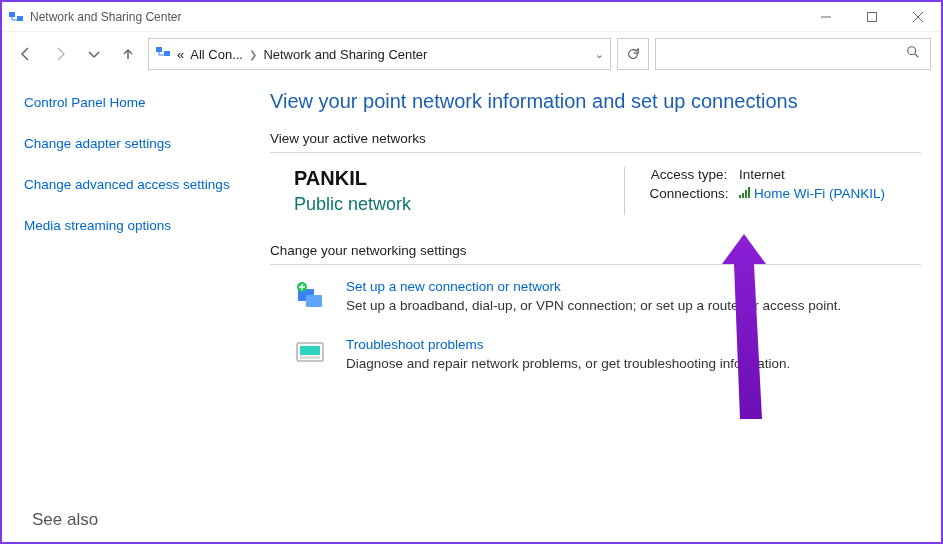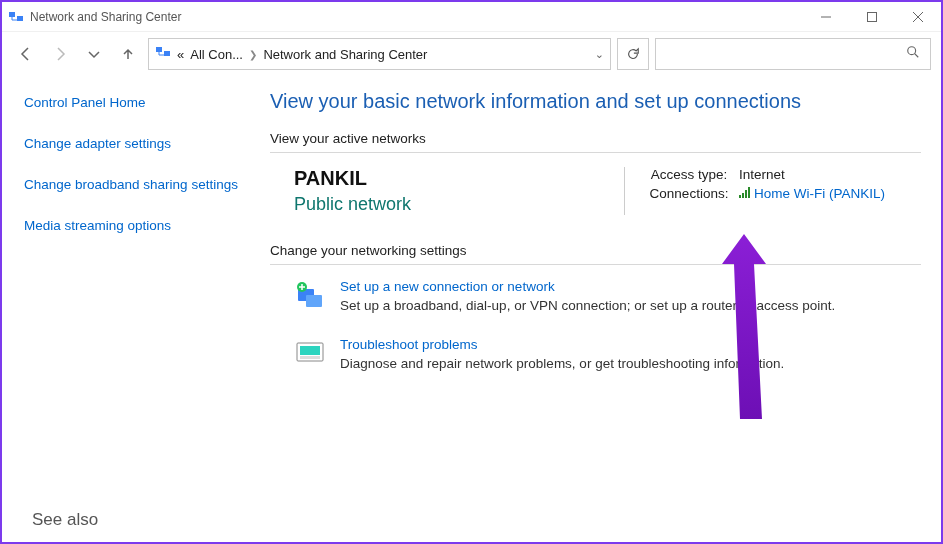--- a/index.html
+++ b/index.html
@@ -39,21 +39,21 @@
 .active-net .left { width: 330px; }
 .active-net .net-name { font-weight: 700; font-size: 20px; color: #111; margin-bottom: 4px; }
 .active-net .net-type { font-size: 18px; color: #0f766e; }
 .vline { border-left: 1px solid #ccc; margin-right: 14px; height: 48px; }
 .active-net .right { font-size: 13.5px; }
 .active-net .row { display: flex; margin-bottom: 4px; align-items: center; }
 .active-net .label { width: 100px; color: #222; text-align: center; }
 .active-net .val { color: #222; }
 .active-net .conn-link { color: #0066cc; display: flex; align-items: flex-start; gap: 4px; }
 
-.settings-item { display: flex; padding-left: 24px; margin-bottom: 24px; gap: 14px; }
+.settings-item { display: flex; padding-left: 24px; margin-bottom: 24px; gap: 20px; }
 .settings-item .icon { width: 32px; height: 32px; flex-shrink: 0; }
 .settings-item .linktitle { color: #0066cc; font-size: 13.5px; margin-bottom: 4px; }
 .settings-item .desc { font-size: 13.5px; color: #333; }
 
 
 .arrow-annotation { position: absolute; left: 720px; top: 232px; pointer-events: none; }
 
 
 .net-mini-icon svg { width: 16px; height: 16px; }
 
@@ -142,27 +142,27 @@
           <circle cx="6.5" cy="6.5" r="4.5" fill="none" stroke="#666" stroke-width="1.3"></circle>
           <line x1="10" y1="10" x2="14" y2="14" stroke="#666" stroke-width="1.3"></line>
         </svg></span>
   </div>
 </div>
 
 <div class="content">
   <div class="sidebar">
     <a>Control Panel Home</a>
     <a>Change adapter settings</a>
-    <a>Change broadband sharing settings</a>
+    <a>Change advanced access settings</a>
     <a>Media streaming options</a>
     <div class="seealso">See also</div>
   </div>
 
   <div class="main">
-    <h1>View your basic network information and set up connections</h1>
+    <h1>View your point network information and set up connections</h1>
 
     <div class="section-label">View your active networks</div>
     <div class="hr"></div>
 
     <div class="active-net">
       <div class="left">
         <div class="net-name">PANKIL</div>
         <div class="net-type">Public network</div>
       </div>
       <div class="vline"></div>

